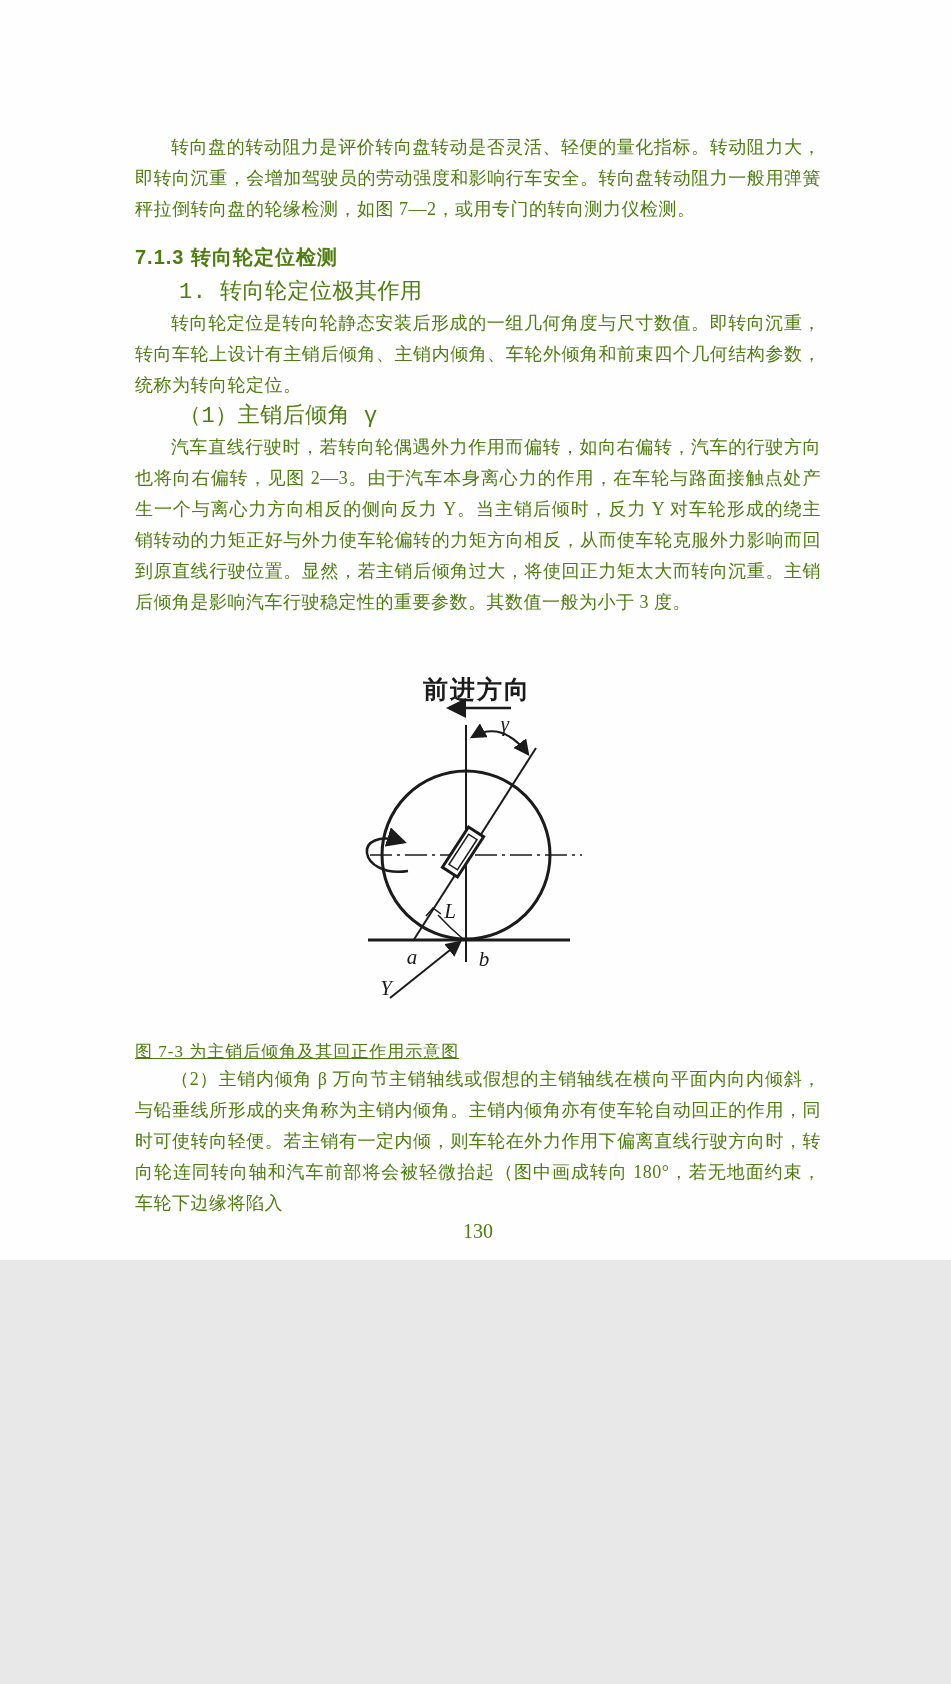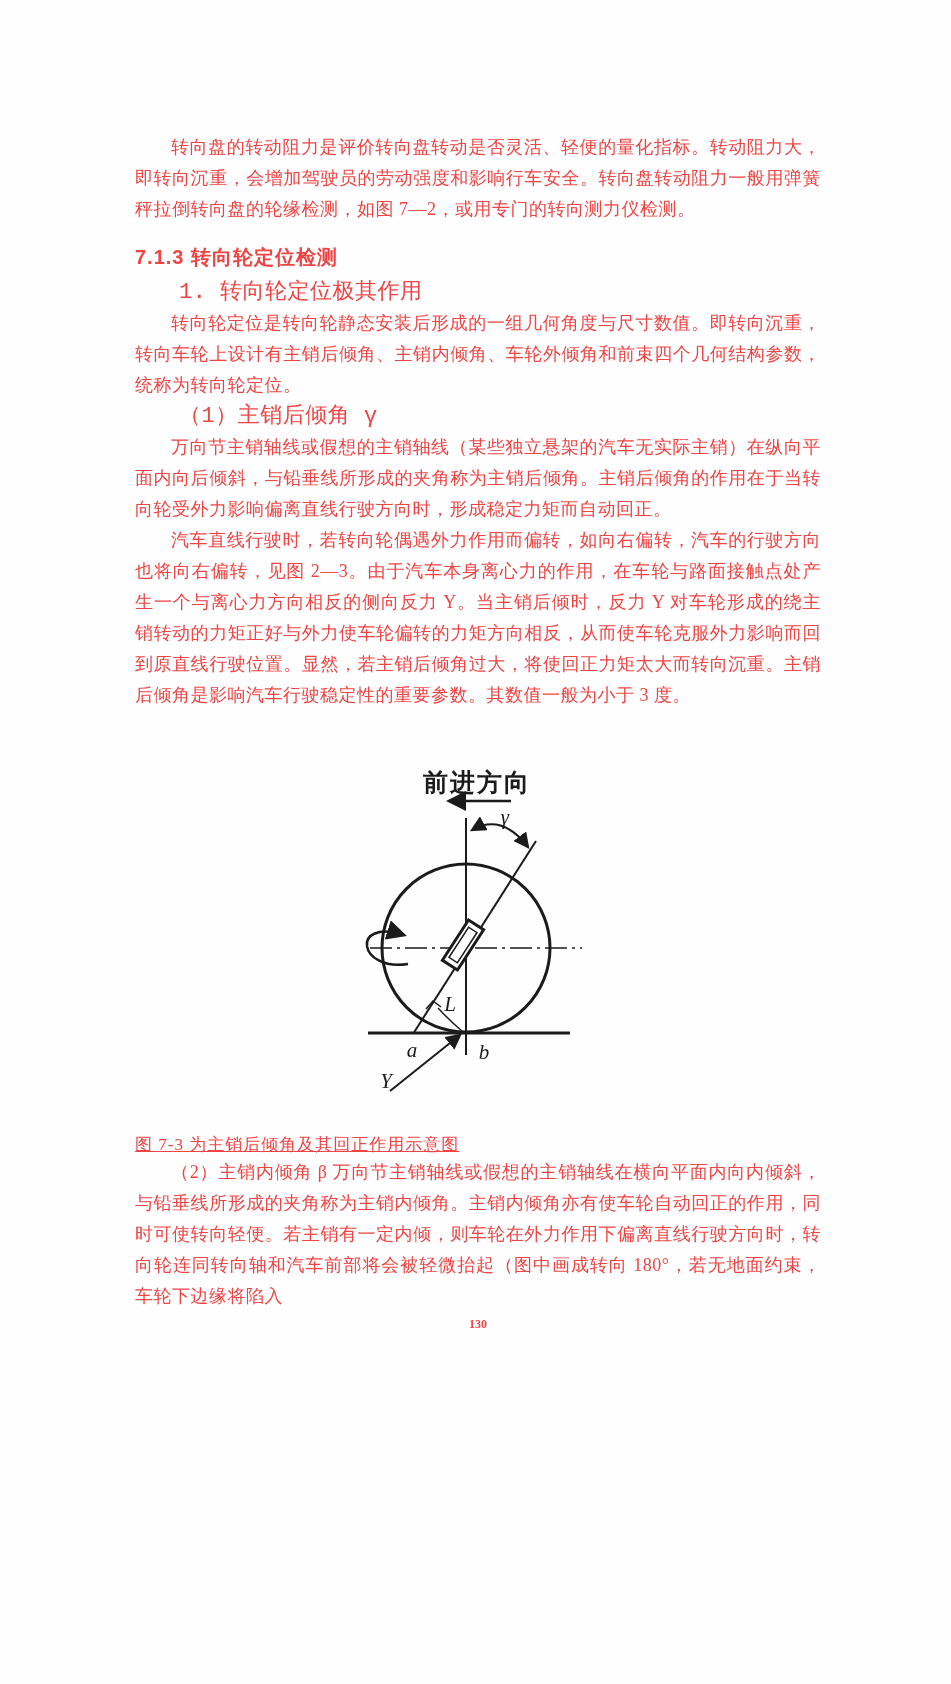--- a/index.html
+++ b/index.html
@@ -1,23 +1,23 @@
 <!DOCTYPE html>
 <html><head>
 <meta charset="utf-8">
 <style>
   * { margin: 0; padding: 0; box-sizing: border-box; }
   html, body { background: #e8e8e8; }
   .page {
     position: relative;
     width: 951px;
-    height: 1684px;
+    height: 1260px;
     margin: 0 auto;
     background: #fefefe;
-    color: #ef4444;
+    color: #4d7c0f;
     font-family: "Liberation Serif", "DejaVu Serif", serif;
     overflow: hidden;
   }
   .content {
     position: absolute;
     left: 135px;
     top: 132px;
     width: 686px;
   }
   .para {
@@ -47,25 +47,24 @@
   .figure-svg-wrap { margin-left: 195px; width: 320px; height: 360px; }
   .figure-caption {
     margin-top: 15px;
     font-size: 17px;
     line-height: 24px;
     letter-spacing: 1px;
   }
   .para-last { }
   .page-footer {
     margin-top: 0px;
-    font-size: 12px;
+    font-size: 20px;
     line-height: 24px;
     text-align: center;
     font-family: "Liberation Serif", "DejaVu Serif", serif;
-    font-weight: bold;
   }
   svg .stroke { stroke: #1b1b1b; fill: none; }
   svg text { fill: #1b1b1b; }
   .fig-cjk-title {
     font-family: "Liberation Sans", "DejaVu Sans", sans-serif;
     font-weight: bold;
     font-size: 25px;
     letter-spacing: 2px;
   }
   .fig-var {
@@ -84,21 +83,20 @@
 
     <h2 class="section-heading">7.1.3 转向轮定位检测</h2>
 
 
     <p class="short-line">1. 转向轮定位极其作用</p>
 
     <p class="para">转向轮定位是转向轮静态安装后形成的一组几何角度与尺寸数值。即转向沉重，转向车轮上设计有主销后倾角、主销内倾角、车轮外倾角和前束四个几何结构参数，统称为转向轮定位。</p>
 
     <p class="short-line">（1）主销后倾角 γ</p>
 
-    <p class="para">万向节主销轴线或假想的主销轴线（某些独立悬架的汽车无实际主销）在纵向平面内向后倾斜，与铅垂线所形成的夹角称为主销后倾角。主销后倾角的作用在于当转向轮受外力影响偏离直线行驶方向时，形成稳定力矩而自动回正。</p>
 
     <p class="para">汽车直线行驶时，若转向轮偶遇外力作用而偏转，如向右偏转，汽车的行驶方向也将向右偏转，见图 2—3。由于汽车本身离心力的作用，在车轮与路面接触点处产生一个与离心力方向相反的侧向反力 Y。当主销后倾时，反力 Y 对车轮形成的绕主销转动的力矩正好与外力使车轮偏转的力矩方向相反，从而使车轮克服外力影响而回到原直线行驶位置。显然，若主销后倾角过大，将使回正力矩太大而转向沉重。主销后倾角是影响汽车行驶稳定性的重要参数。其数值一般为小于 3 度。</p>
 
     <div class="figure-block">
       <div class="figure-svg-wrap">
         <svg width="320" height="360" viewBox="0 0 320 360">
           <defs>
             <marker id="arr" viewBox="0 0 10 10" refX="8.5" refY="5" markerWidth="8" markerHeight="8" orient="auto-start-reverse">
               <path d="M0,0 L10,5 L0,10 z" fill="#1b1b1b"></path>
             </marker>

